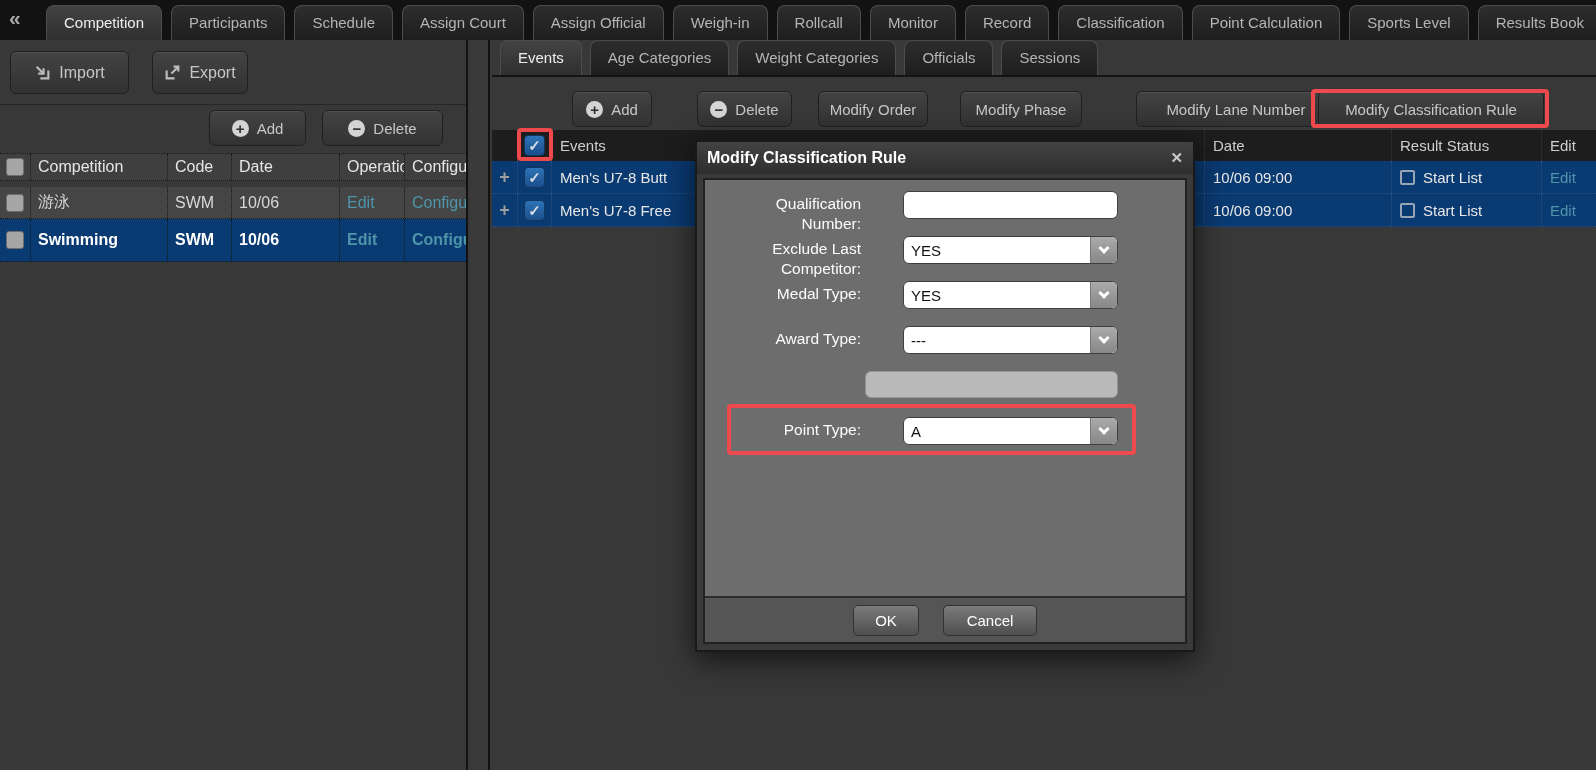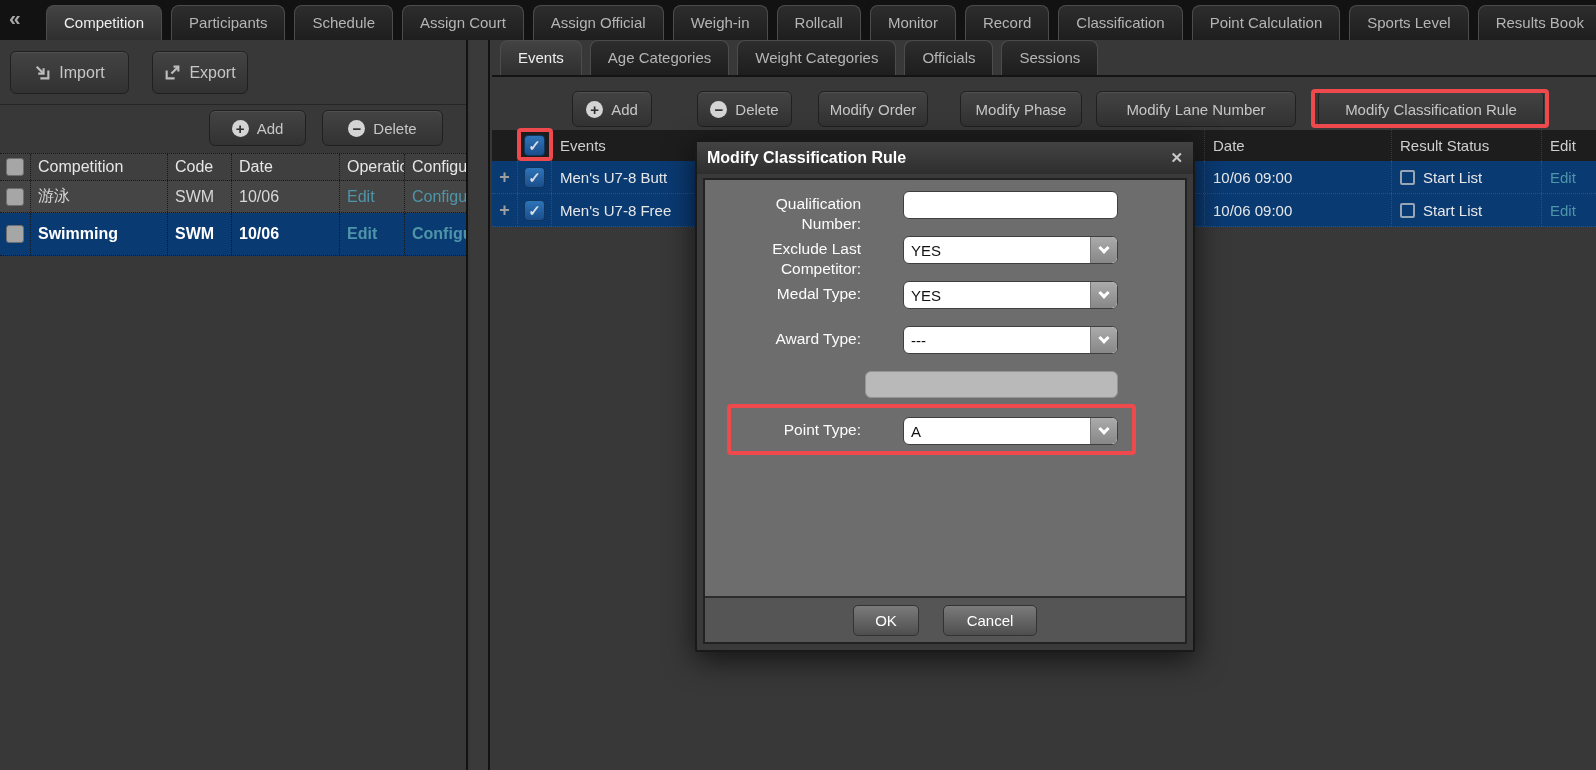--- a/index.html
+++ b/index.html
@@ -38,21 +38,21 @@
   .svgicon { width:17px; height:17px; }
   .svgicon path { stroke:#bdbdbd; stroke-width:2; fill:none; }
 
   .left-divider { position:absolute; left:0; top:64px; width:468px; height:1px; background:#262626; }
 
   
   .ltable { position:absolute; left:0; top:113px; width:468px; font-size:16px; }
   .lrow { display:flex; width:468px; }
   .lrow .cell { padding:0 7px; overflow:hidden; white-space:nowrap; border-right:1px dotted #181818; display:flex; align-items:center; }
   .lhead { background:#3f3f3f; height:28px; color:#e6e6e6; border-top:1px dotted #181818; border-bottom:1px dotted #181818;}
-  .lr1 { background:#454545; height:32px; color:#d8d8d8; border-bottom:1px dotted #181818; }
+  .lr1 { background:#454545; height:32px; color:#d8d8d8; border-bottom:1px dotted #181818;margin-top:6px; }
   .lr2 { background:#0a3a72; height:43px; color:#fff; border-bottom:1px dotted #181818;font-weight:bold; }
   .c-cb { width:31px; justify-content:center; }
   .c-comp { width:137px; } .c-code { width:64px; } .c-date { width:108px; }
   .c-op { width:65px; } .c-conf { width:63px; border-right:none !important; }
   .cb-gray { width:18px; height:18px; min-width:18px; background:#a6a6a6; border:1px solid #6e6e6e; border-radius:3px; }
   a.link { color:#4f95aa; text-decoration:none; cursor:pointer; }
 
   
   .main-tabs { display:flex; gap:8px; padding:2px 0 0 8px; height:37px; align-items:flex-end;
     border-bottom:2px solid #141414; }
@@ -221,21 +221,21 @@
   <div class="btn toolbar-btn" style="left:205px;width:95px;">
     <span class="icon-circle">−</span>
     <span>Delete</span>
   </div>
   <div class="btn toolbar-btn" style="left:326px;width:110px;">
     <span>Modify Order</span>
   </div>
   <div class="btn toolbar-btn" style="left:468px;width:122px;">
     <span>Modify Phase</span>
   </div>
-  <div class="btn toolbar-btn" style="left:604px;width:200px;">
+  <div class="btn toolbar-btn" style="left:644px;width:200px;">
     <span>Modify Lane Number</span>
   </div>
   <div class="btn toolbar-btn" style="left:826px;width:226px;">
     <span>Modify Classification Rule</span>
   </div>
 
   <div class="etable">
     <div class="erow ehead">
       <div class="cell e-exp"></div>
       <div class="cell e-cb">

